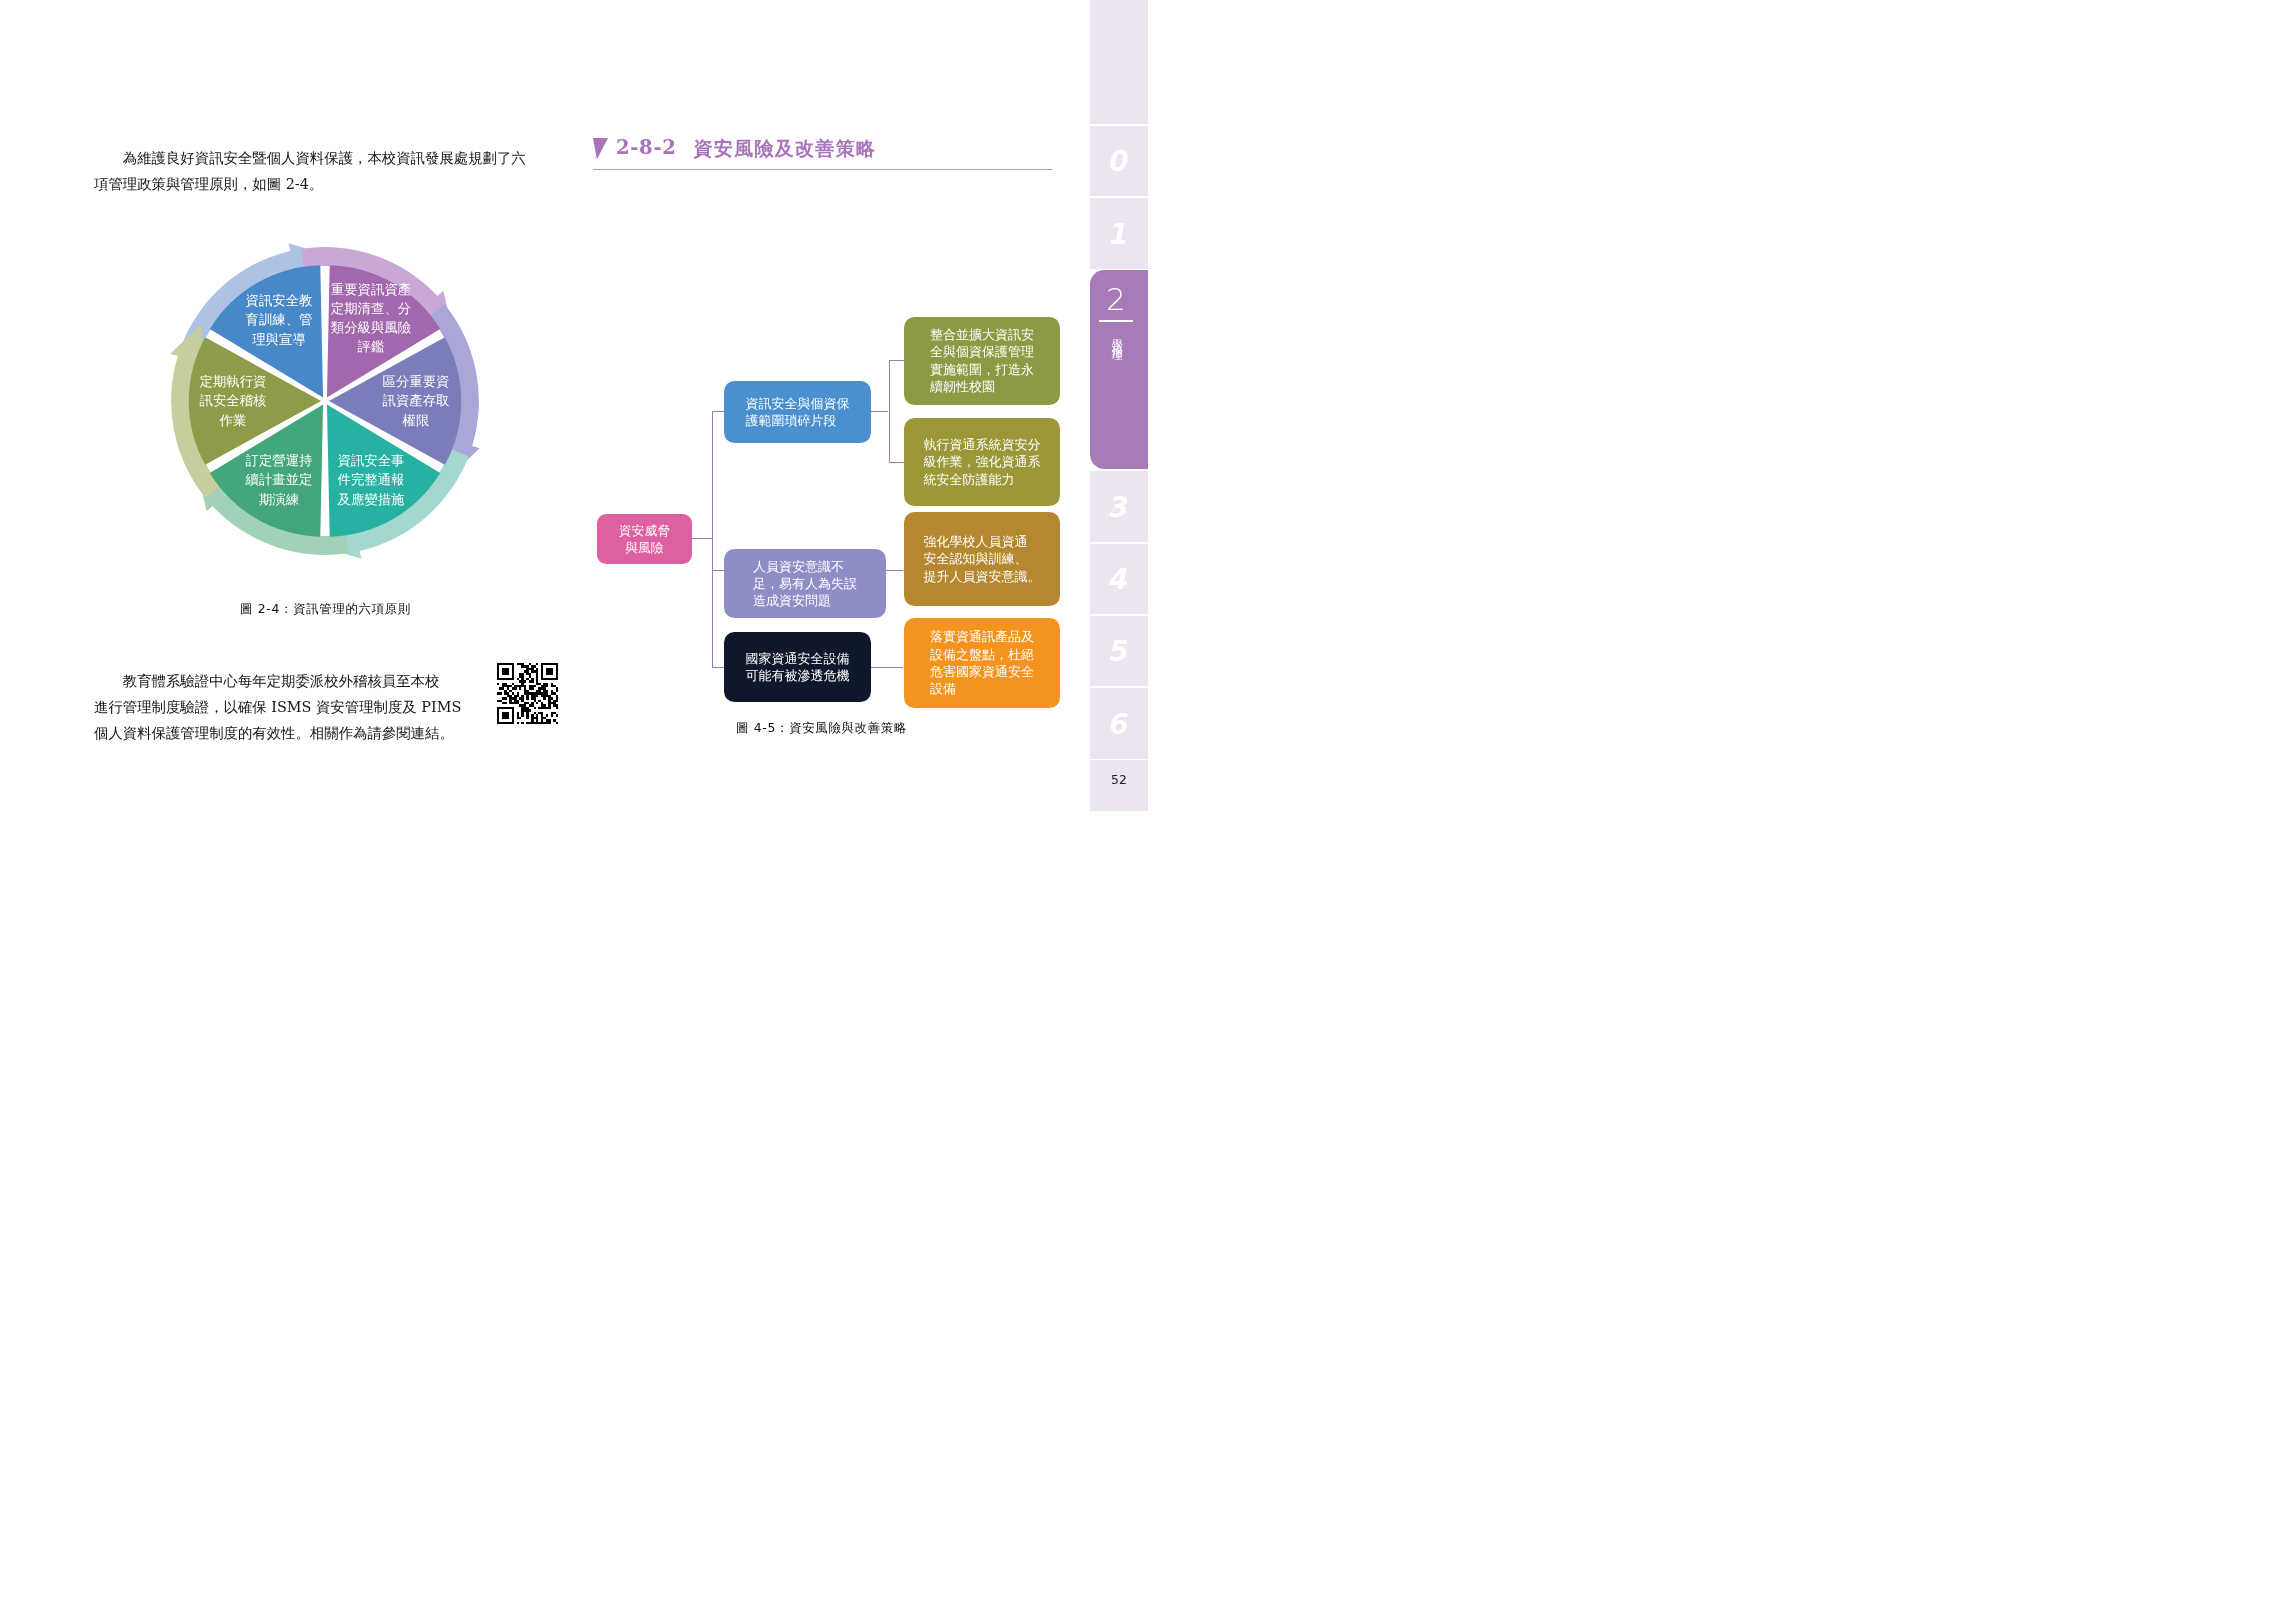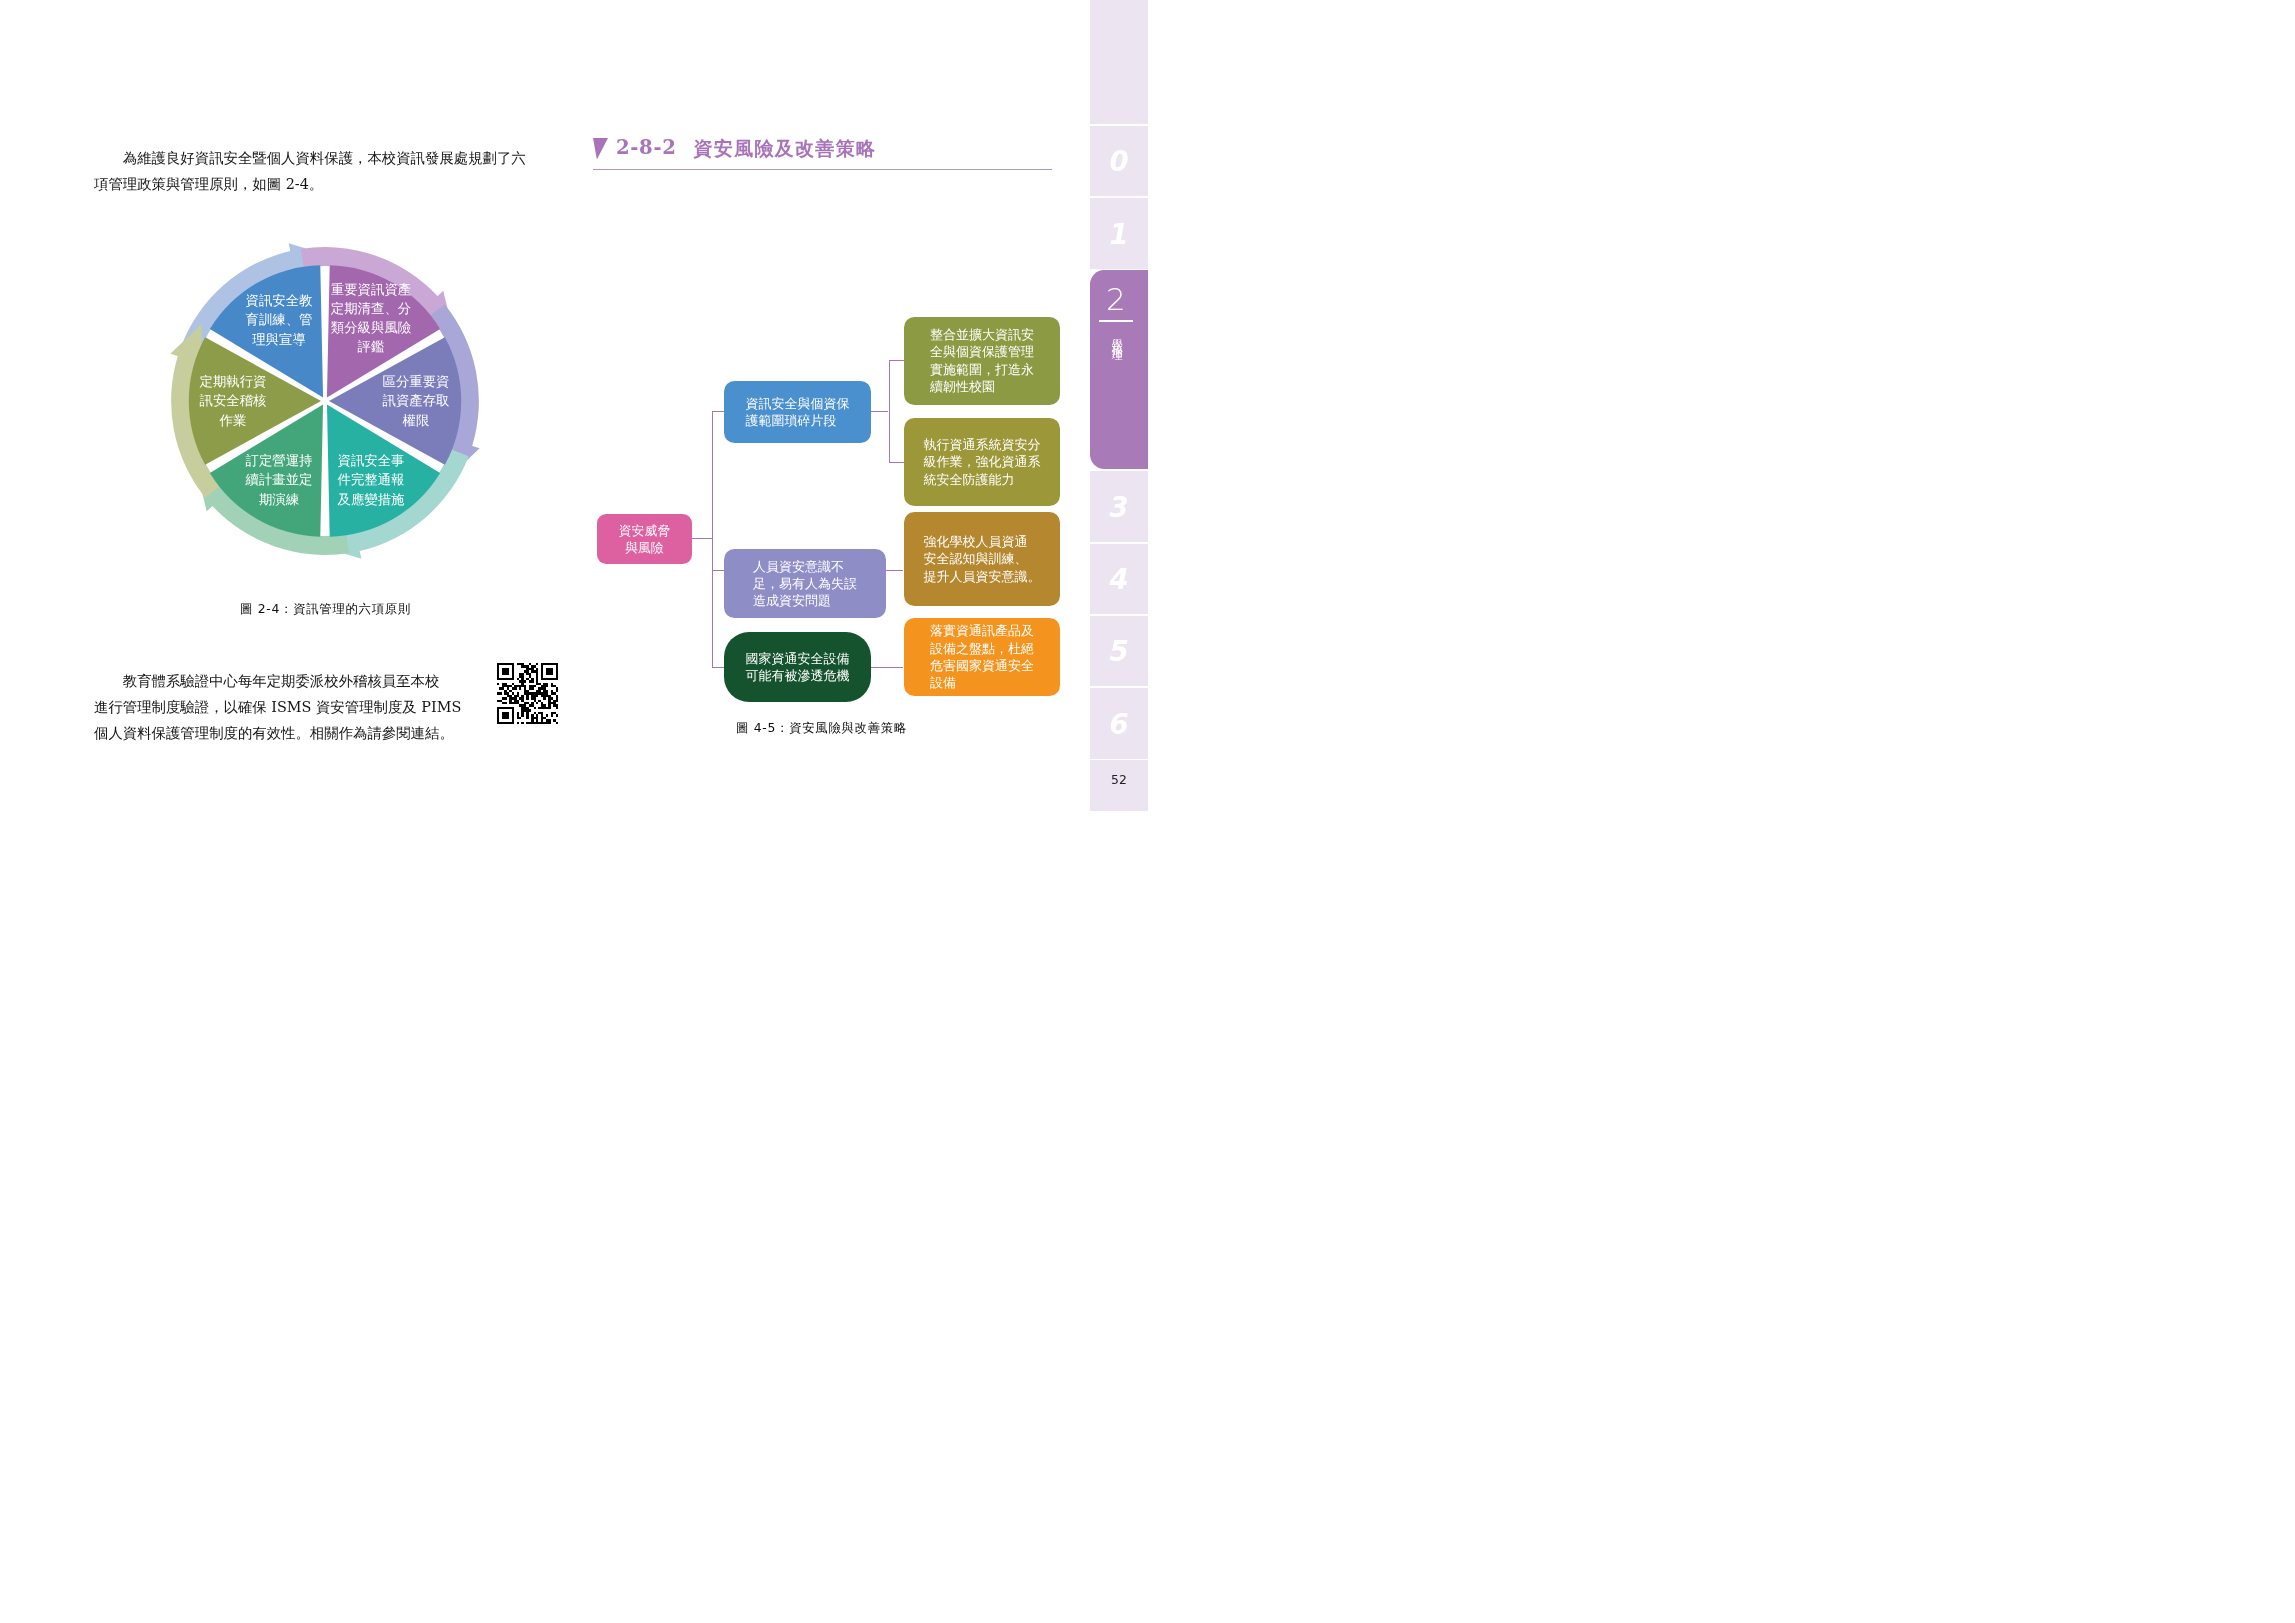--- a/index.html
+++ b/index.html
@@ -36,21 +36,21 @@
   .fbox{position:absolute;border-radius:10.5px;display:flex;align-items:center;justify-content:center;padding:0 7.9px;box-sizing:border-box;}
   .fbox span{color:#fff;font:500 13px "DejaVu Sans","Liberation Sans",sans-serif;line-height:1.33;white-space:pre-line;text-align:left;}
   .root{left:3.9px;top:206px;width:95px;height:50px;border-radius:9.2px;}
   .root span{text-align:center;font-size:12.8px;}
   .t0{left:131px;top:73px;width:147px;height:62px;}
   .t1{left:131px;top:241px;width:162px;height:69px;}
   .t2{left:131px;top:324px;width:147px;height:70px;}
   .s0{left:311px;top:8.5px;width:156px;height:88px;}
   .s1{left:311px;top:110px;width:156px;height:88px;}
   .s2{left:311px;top:204px;width:156px;height:94px;}
-  .s3{left:311px;top:310px;width:156px;height:78px;}
+  .s3{left:311px;top:310px;width:156px;height:90px;}
   .conn{position:absolute;background:var(--conn);}
   
   .sidebar{position:absolute;right:0;top:0;width:58px;height:811px;}
   .tb{position:absolute;left:0;right:0;display:flex;align-items:center;justify-content:center;
       color:#fff;font:italic 700 27.5px "DejaVu Sans","Liberation Sans",sans-serif;}
   .tbA{flex-direction:column;justify-content:flex-start;border-radius:14.4px 0 0 14.4px;padding-top:10.5px;box-sizing:border-box;padding-right:6.5px;}
   .num2{font:300 31px "DejaVu Sans","Liberation Sans",sans-serif;font-style:normal;color:#fff;}
   .tabline{width:34px;height:1.3px;background:#fff;margin:3.9px 0 7.9px;}
   .vtext{writing-mode:vertical-rl;text-orientation:upright;font:500 11px "DejaVu Sans","Liberation Sans",sans-serif;
          font-style:normal;color:#fff;letter-spacing:3.9px;}
@@ -464,21 +464,21 @@
       </div>
     <div class="fbox t0" style="background-color: rgb(74, 143, 206);">
       <span>資訊安全與個資保
 護範圍瑣碎片段</span>
       </div>
     <div class="fbox t1" style="background-color: rgb(143, 141, 198);">
       <span>人員資安意識不
 足，易有人為失誤
 造成資安問題</span>
       </div>
-    <div class="fbox t2" style="background-color: #14532d; border-radius: 25px;">
+    <div class="fbox t2" style="background-color: #0f172a;">
       <span>國家資通安全設備
 可能有被滲透危機</span>
       </div>
     <div class="fbox s0" style="background-color: rgb(141, 154, 68);">
       <span>整合並擴大資訊安
 全與個資保護管理
 實施範圍，打造永
 續韌性校園</span>
       </div>
     <div class="fbox s1" style="background-color: rgb(156, 151, 56);">

